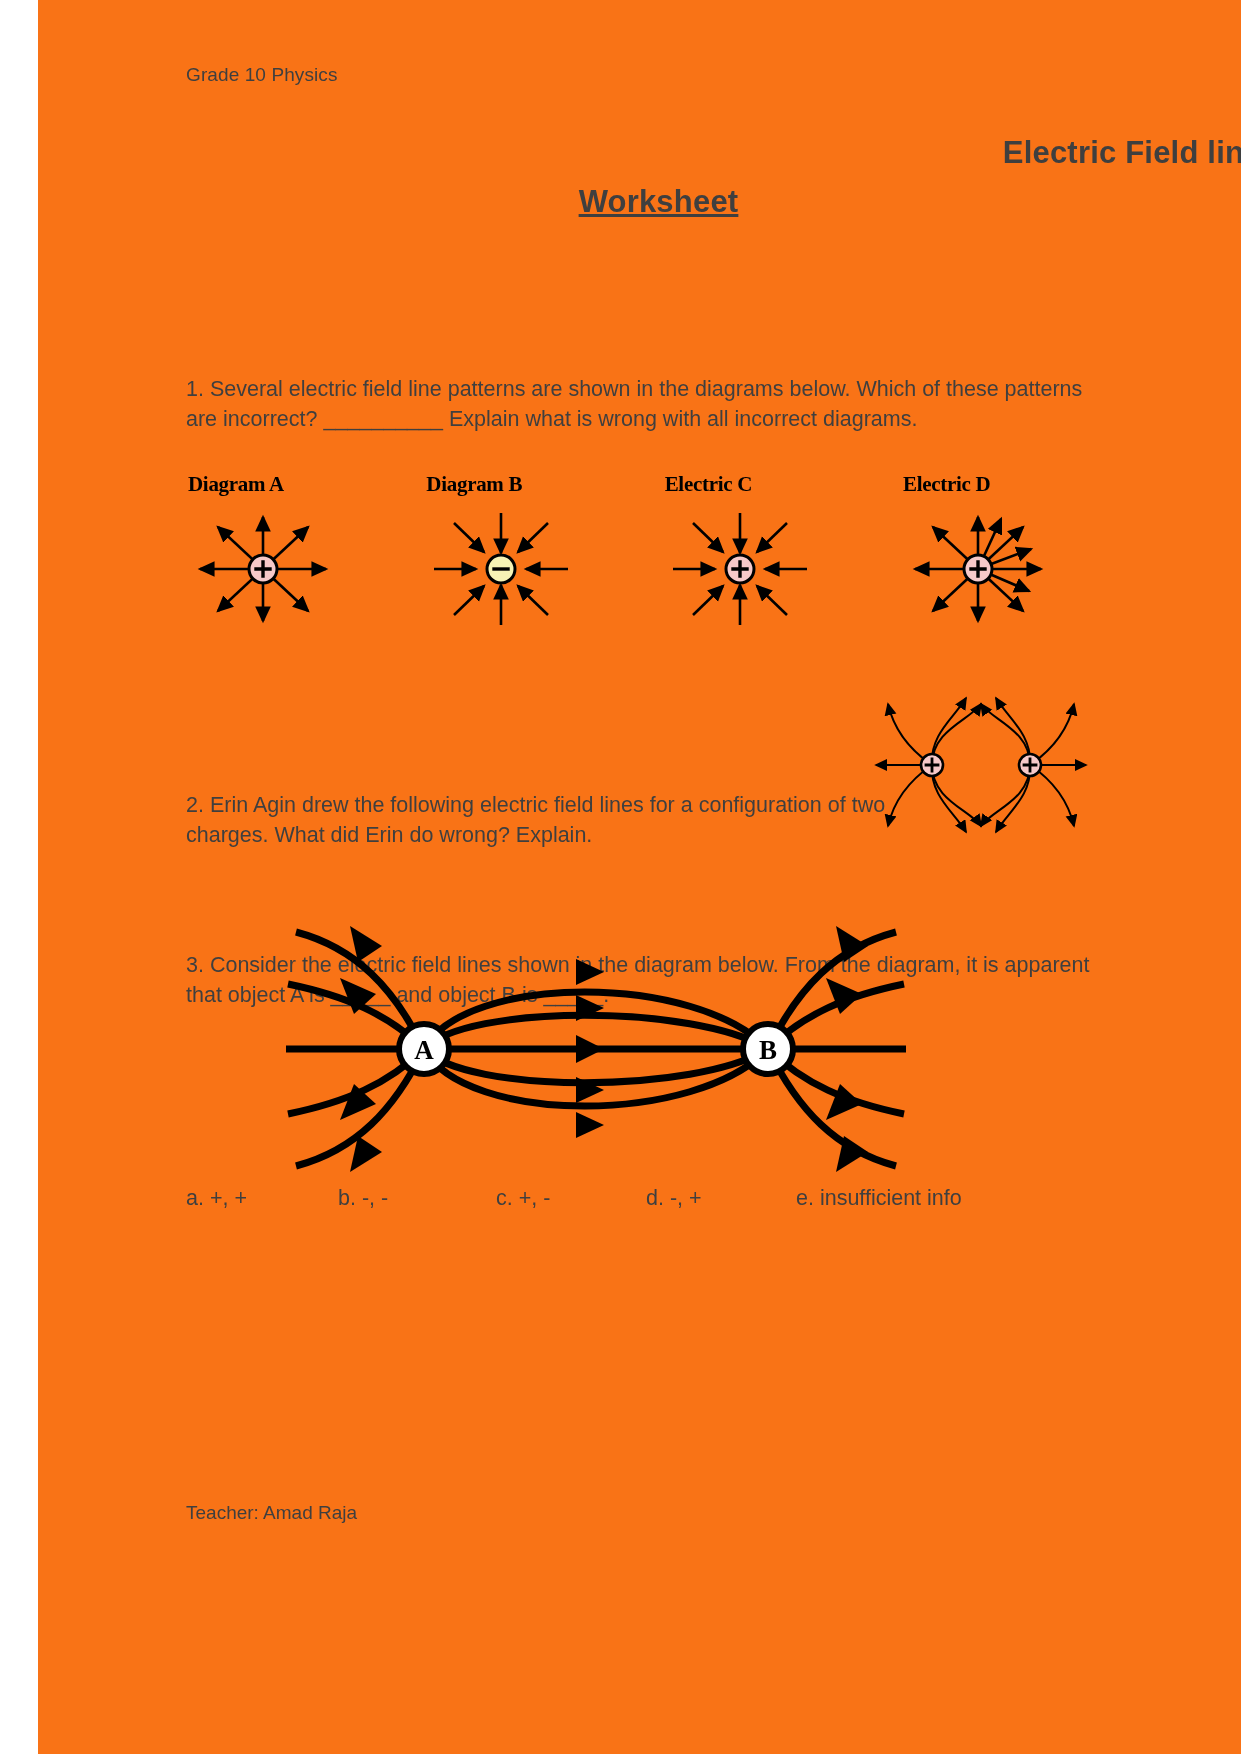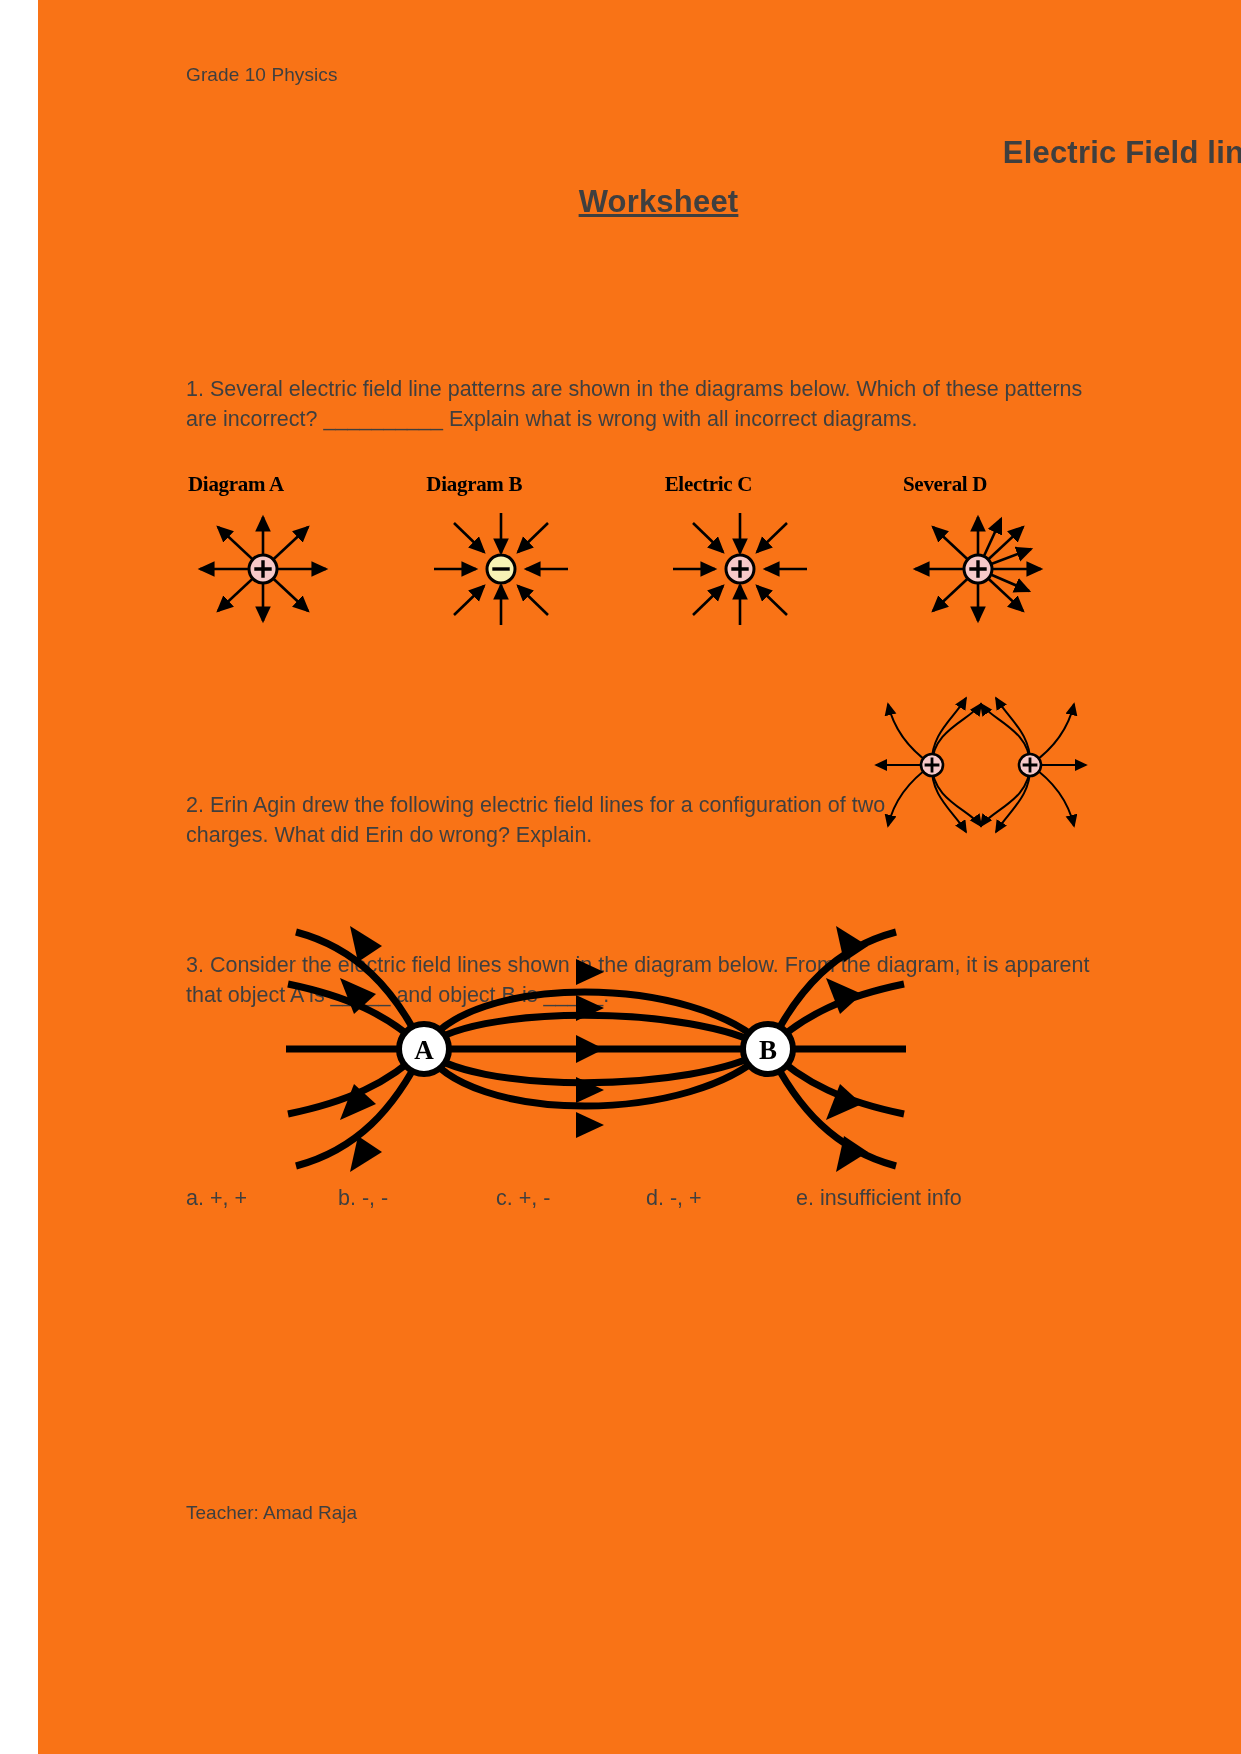--- a/index.html
+++ b/index.html
@@ -201,21 +201,21 @@
           <line x1="28" y1="16" x2="58" y2="45"></line>
           <line x1="122" y1="108" x2="92" y2="79"></line>
           <line x1="28" y1="108" x2="58" y2="79"></line>
         </g>
         <circle cx="75" cy="62" r="14" fill="#f6c9c9" stroke="#000" stroke-width="3"></circle>
         <path d="M68,62 H82 M75,55 V69" stroke="#000" stroke-width="3.4" stroke-linecap="square"></path>
       </svg>
     </div>
 
     <div class="dia-cell">
-      <div class="dia-label">Several D</div>
+      <div class="dia-label">Electric D</div>
       <svg class="dia-svg" width="150" height="125" viewBox="0 0 150 125">
         <defs>
           <marker id="ahD" markerWidth="7" markerHeight="7" refX="5.6" refY="3" orient="auto">
             <path d="M0,0 L6.5,3 L0,6 z" fill="#000"></path>
           </marker>
         </defs>
         <g stroke="#000" stroke-width="2.6" fill="none" marker-end="url(#ahD)">
           <line x1="75" y1="62" x2="75" y2="10"></line>
           <line x1="75" y1="62" x2="75" y2="114"></line>
           <line x1="75" y1="62" x2="138" y2="62"></line>

